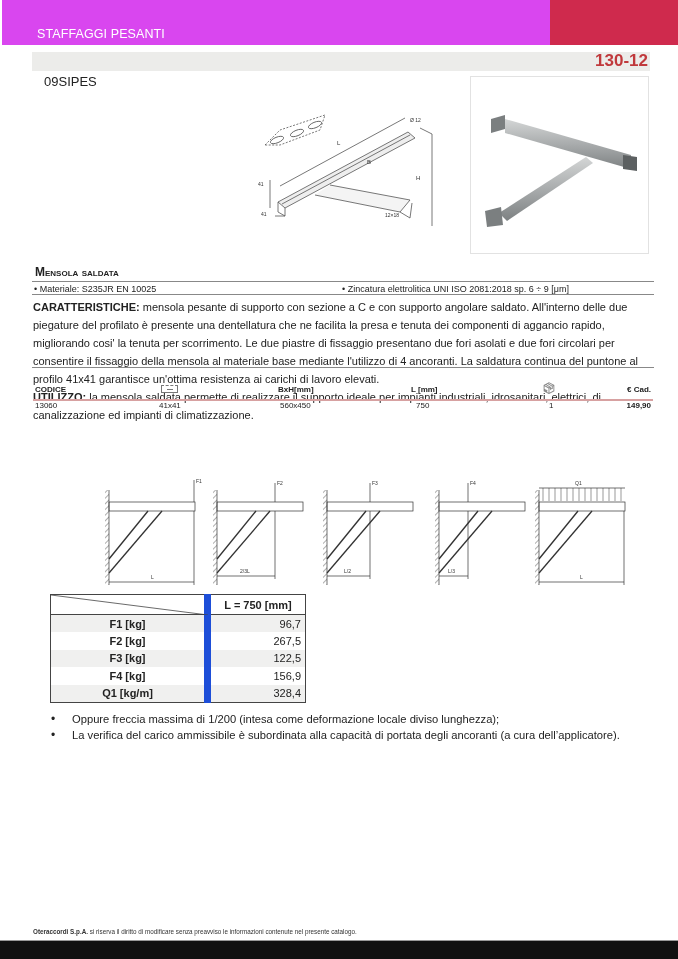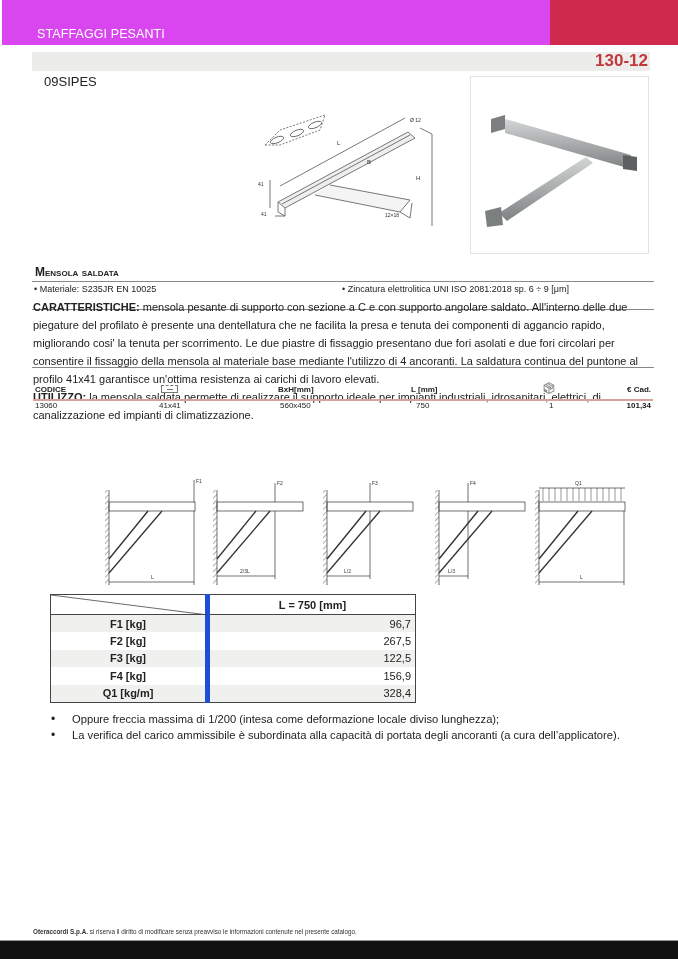--- a/index.html
+++ b/index.html
@@ -6,37 +6,37 @@
   body { width: 678px; height: 959px; background: #ffffff; position: relative; overflow: hidden; font-family: "Liberation Sans", sans-serif; color: #222; }
   .topbar { position: absolute; left: 2px; top: 0; width: 678px; height: 45px; background: #d946ef; }
   .topbar .accent { position: absolute; right: 0; top: 0; width: 130px; height: 45px; background: #cf2a4d; }
   .topbar .title { position: absolute; left: 35px; top: 27px; color: #fff; font-size: 12.5px; font-weight: normal; letter-spacing: 0.1px; }
   .codebar { position: absolute; left: 32px; top: 52px; width: 618px; height: 19px; background: #ececea; }
   .codebar .code { position: absolute; right: 2px; top: -1px; color: #c0393c; font-size: 17px; font-weight: bold; }
   .ref { position: absolute; left: 35px; top: 74px; font-size: 13px; color: #222; margin-left: 9px; }
   .drawing { position: absolute; left: 240px; top: 100px; width: 200px; height: 130px; }
   .photo { position: absolute; left: 470px; top: 76px; width: 179px; height: 178px; border: 1px solid #e2e2e2; background: #fff; }
   .section-title { position: absolute; left: 35px; top: 265px; font-size: 12px; font-weight: bold; color: #222; font-variant: small-caps; }
-  .specline { position: absolute; left: 32px; top: 281px; width: 622px; height: 29px; border-top: 1px solid #888; border-bottom: 1px solid #888; font-size: 9px; color: #222; }
+  .specline { position: absolute; left: 32px; top: 281px; width: 622px; height: 14px; border-top: 1px solid #888; border-bottom: 1px solid #888; font-size: 9px; color: #222; }
   .specline .m1 { position: absolute; left: 2px; top: 2px; }
   .specline .m2 { position: absolute; left: 310px; top: 2px; }
   .desc { position: absolute; left: 33px; top: 298px; width: 622px; font-size: 11px; line-height: 18px; color: #222; }
   .desc b { font-weight: bold; }
   .desc-rule { position: absolute; left: 32px; top: 367px; width: 622px; height: 1px; background: #888; }
   .ptable { position: absolute; left: 33px; top: 385px; width: 620px; font-size: 8px; }
   .ptable .hdr { position: relative; height: 13px; font-weight: bold; }
   .ptable .row { position: relative; height: 13px; margin-top: 3px; }
   .ptable .line { position: absolute; left: 0; top: 14px; width: 620px; height: 2px; background: #d7a1a1; }
   .ptable .c { position: absolute; top: 0; }
   .wrap-ico { display: inline-block; width: 17px; height: 8px; border: 1px solid #777; border-top-style: dashed; position: relative; }
   .wrap-ico::after { content: ""; position: absolute; left: 5px; top: 3px; width: 6px; height: 1px; background: #777; }
   .diagrams { position: absolute; left: 95px; top: 475px; width: 540px; height: 110px; }
-  .ltable { position: absolute; left: 50px; top: 594px; width: 366px; border-collapse: collapse; font-size: 11px; }
+  .ltable { position: absolute; left: 50px; top: 594px; width: 256px; border-collapse: collapse; font-size: 11px; }
   .ltable td { border: 1px solid #444; height: 17.5px; padding: 0 4px; }
-  .ltable td.lab { text-align: center; font-weight: bold; width: 157px; border-right: 5px solid #1d4ed8; border-top: none; border-bottom: none; }
+  .ltable td.lab { text-align: center; font-weight: bold; width: 157px; border-right: 7px solid #1d4ed8; border-top: none; border-bottom: none; }
   .ltable td.val { text-align: right; border-top: none; border-bottom: none; }
   .ltable tr.alt td { background: #f0f0ef; }
   .ltable tr.head td { height: 20px; border-bottom: 1px solid #444; }
   .ltable tr.last td { border-bottom: 1px solid #444; }
   .cond { position: absolute; left: 50px; top: 712px; font-size: 11.2px; line-height: 15.5px; color: #222; }
   .cond ul { list-style: none; }
   .cond li { position: relative; padding-left: 22px; }
   .cond li::before { content: "•"; position: absolute; left: 1px; top: 0; font-size: 12px; }
   .footer { position: absolute; left: 33px; top: 928px; font-size: 6.3px; color: #333; }
   .footer b { font-weight: bold; }
@@ -127,21 +127,21 @@
     <span class="c" style="left:509px;top:-3px;font-size:11px;color:#888">📦︎</span>
     <span class="c" style="right:2px">€ Cad.</span>
     <div class="line"></div>
   </div>
   <div class="row">
     <span class="c" style="left:2px">13060</span>
     <span class="c" style="left:126px">41x41</span>
     <span class="c" style="left:247px">560x450</span>
     <span class="c" style="left:383px">750</span>
     <span class="c" style="left:516px">1</span>
-    <span class="c" style="right:2px;font-weight:bold">101,34</span>
+    <span class="c" style="right:2px;font-weight:bold">149,90</span>
   </div>
 </div>
 
 <svg class="diagrams" viewBox="0 0 540 110" width="540" height="110">
   <defs>
     <pattern id="hatch" width="4" height="4" patternUnits="userSpaceOnUse" patternTransform="rotate(45)">
       <line x1="0" y1="0" x2="0" y2="4" stroke="#333" stroke-width="0.8"></line>
     </pattern>
   </defs>
   <g stroke="#333" fill="none" stroke-width="0.7">

